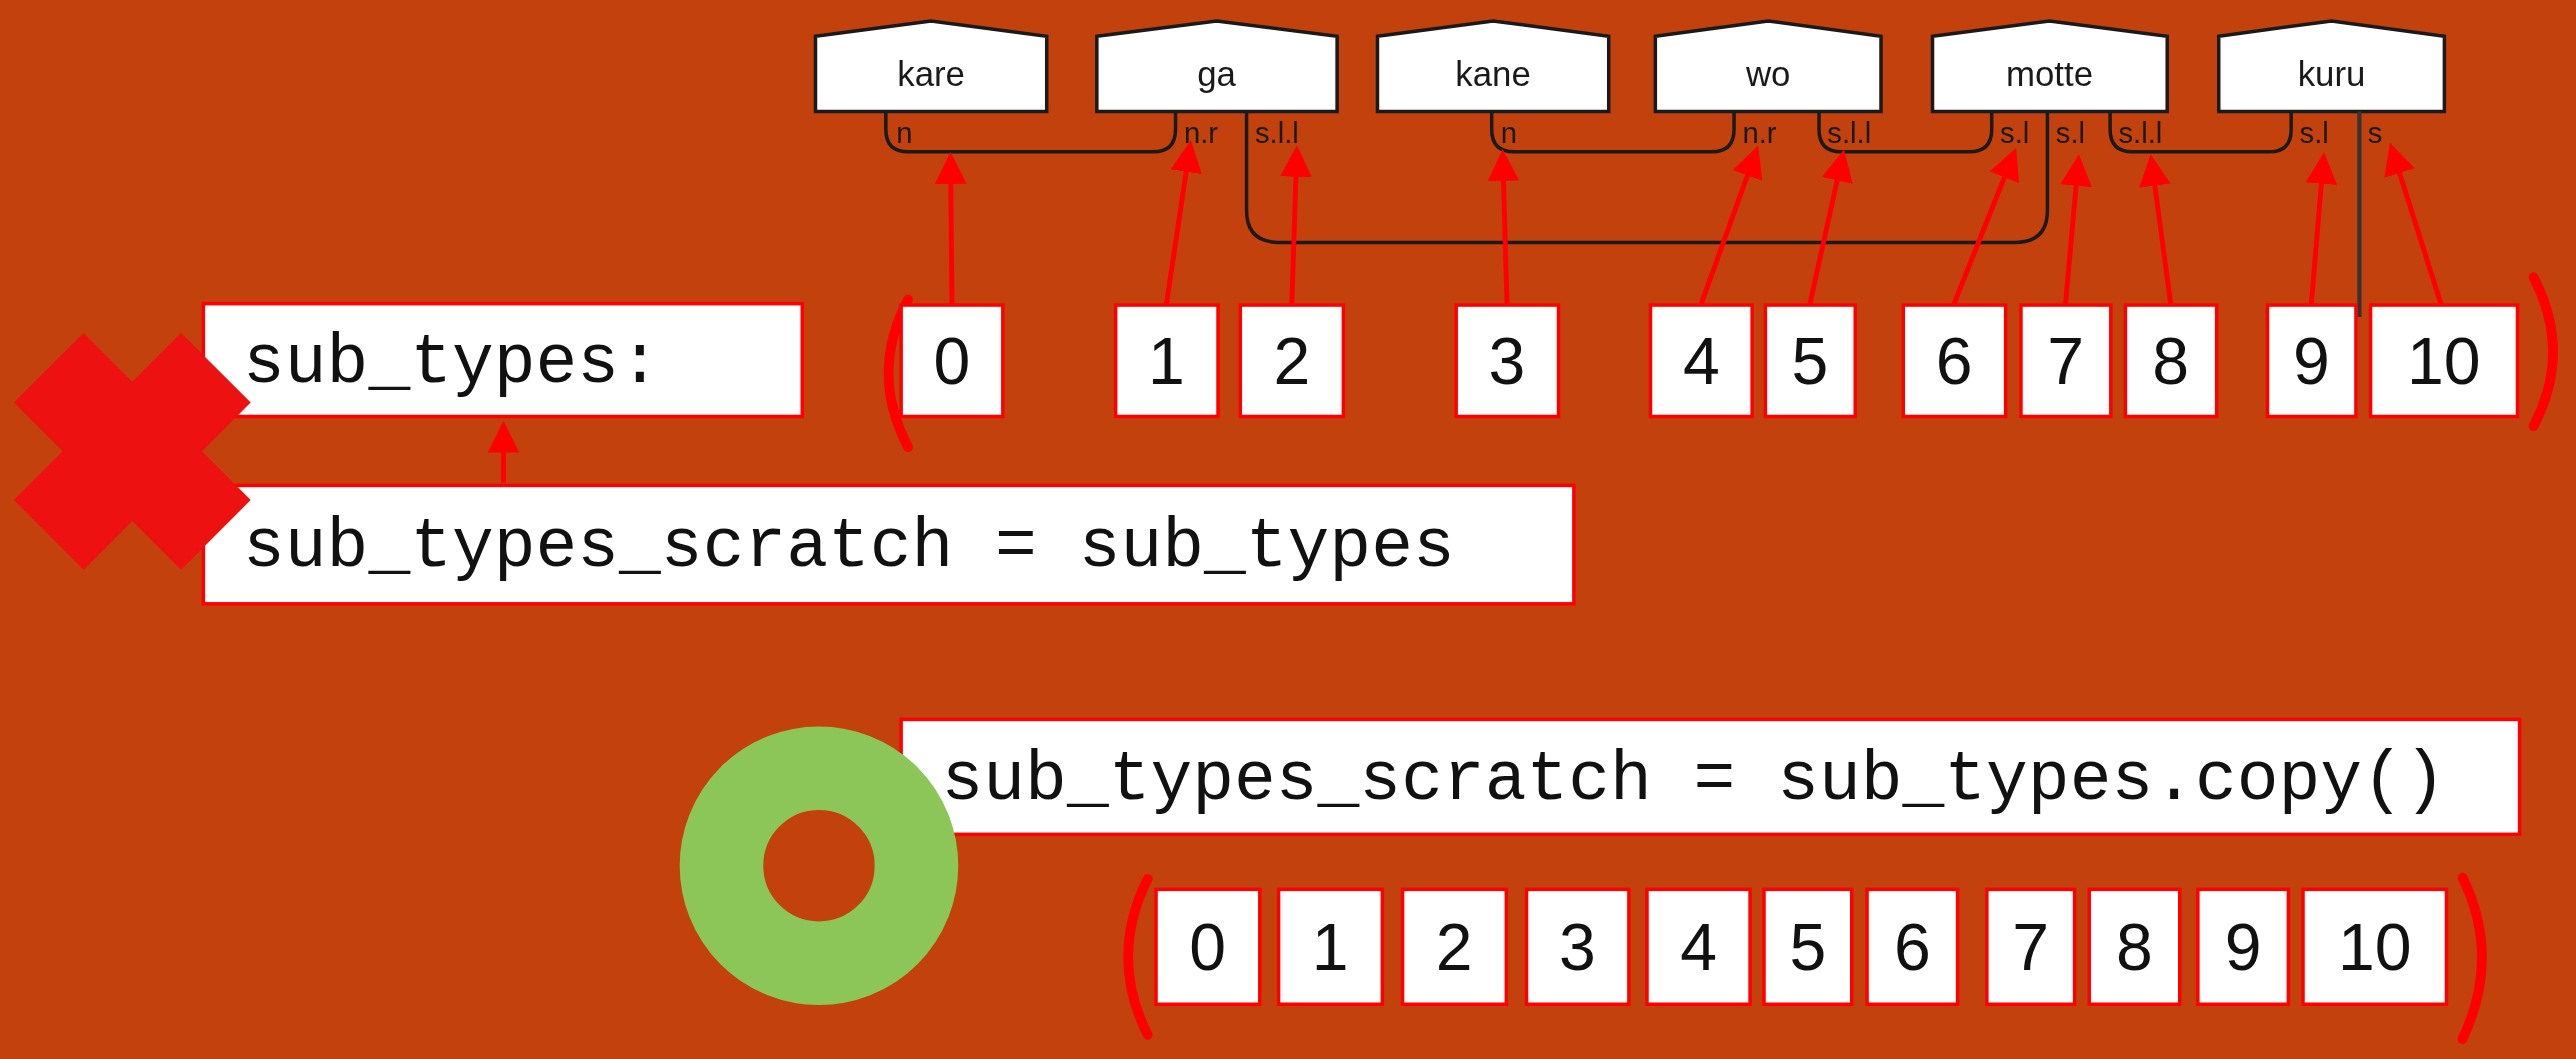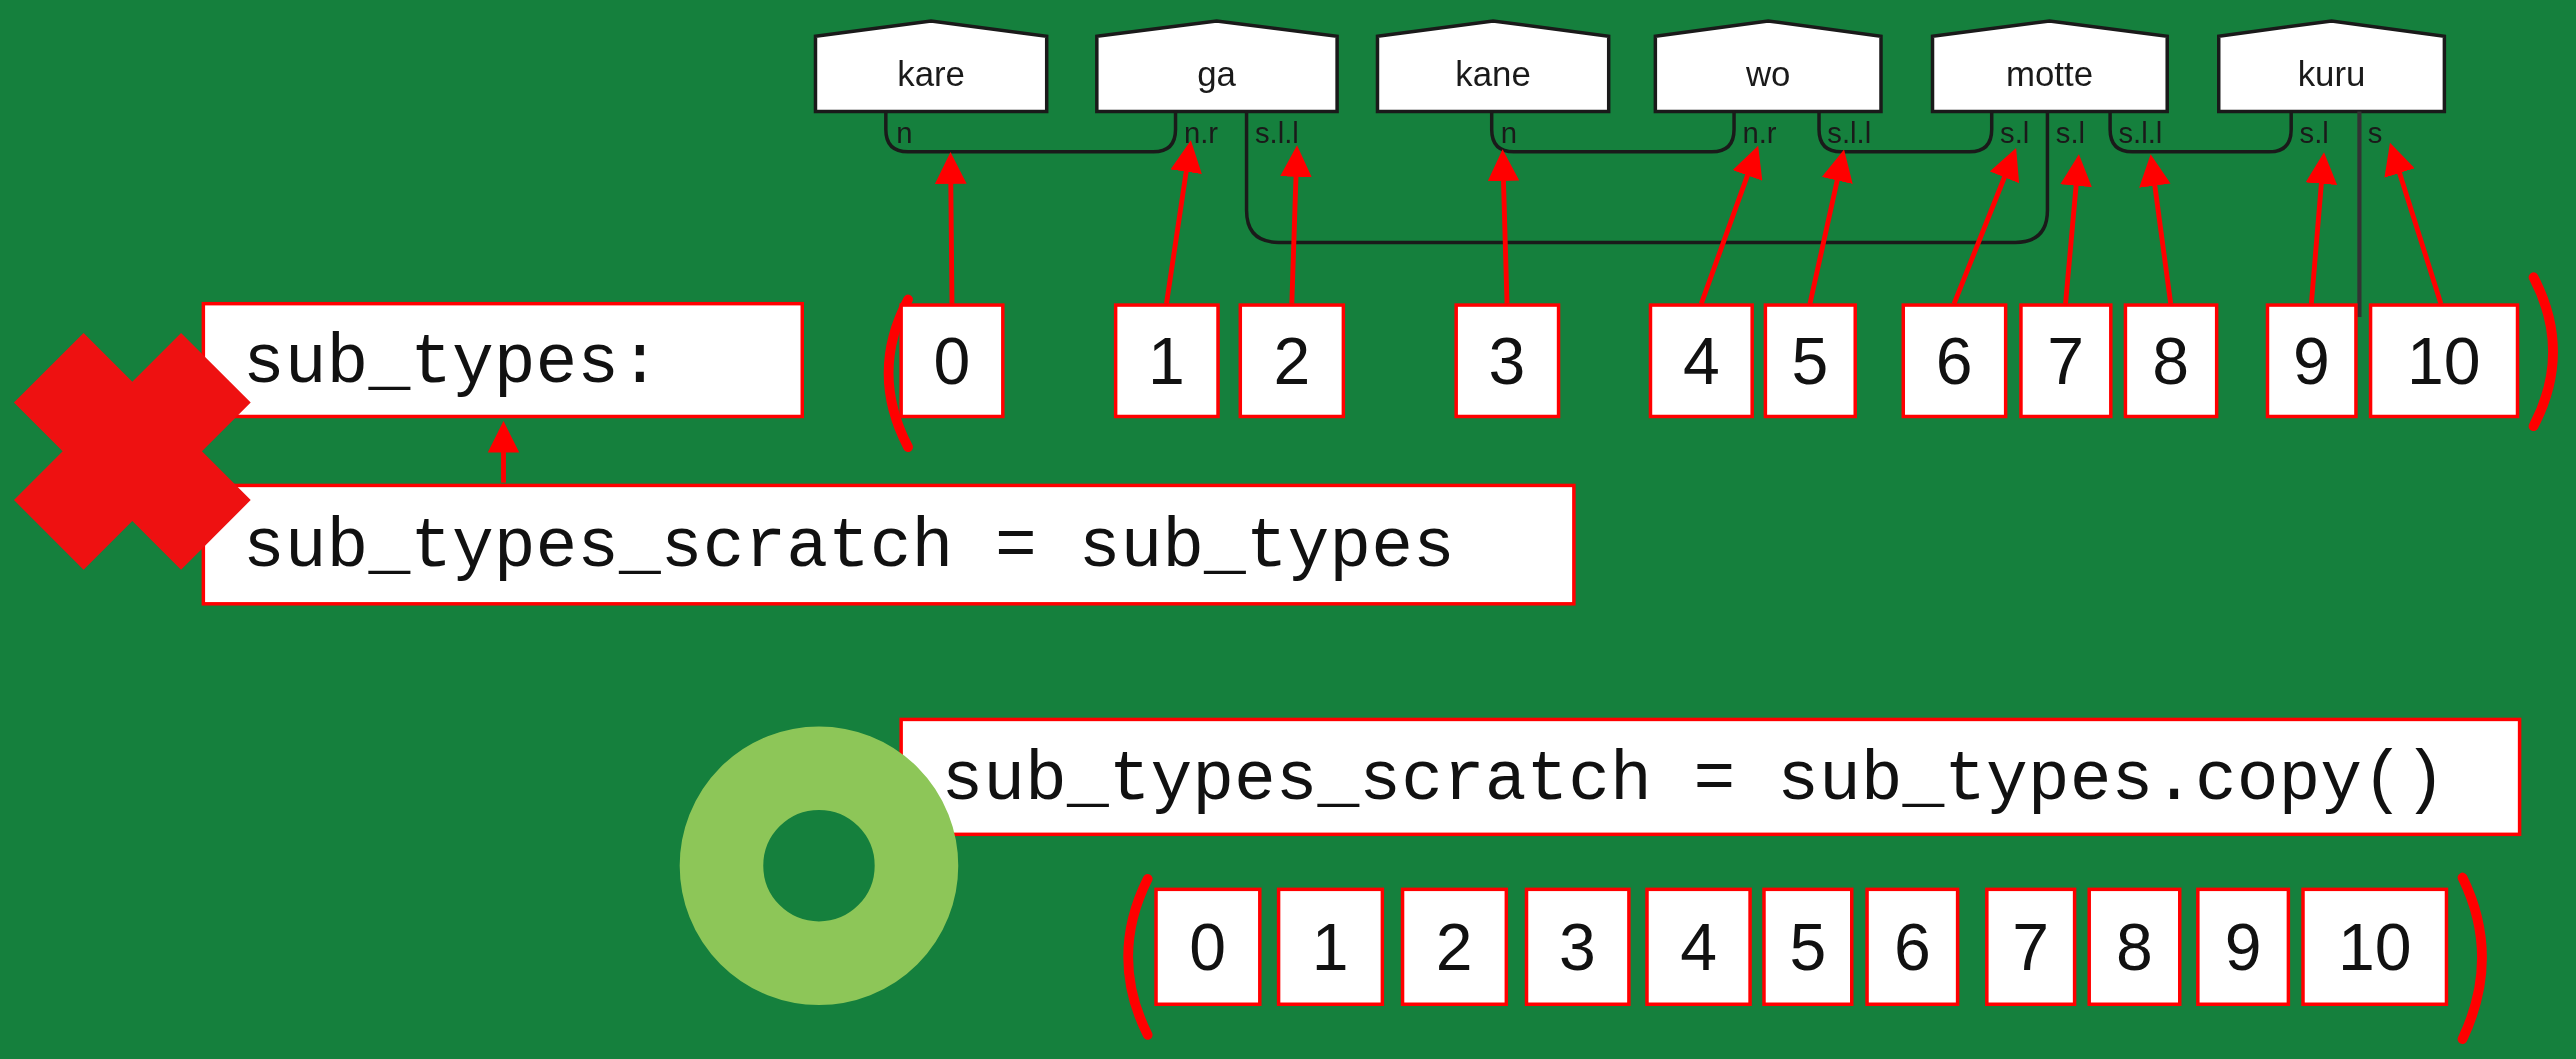--- a/index.html
+++ b/index.html
@@ -1,16 +1,16 @@
 <!DOCTYPE html>
 <html style="font-size:11px"><head>
 <meta charset="utf-8">
 <style>
   html,body{margin:0;padding:0;background:#ffffff;}
-  .canvas{position:relative;width:2576px;height:1060px;background:#15803d;overflow:hidden;}
+  .canvas{position:relative;width:2576px;height:1060px;background:#c2410c;overflow:hidden;}
   svg{display:block;}
   .word-shape{fill:#ffffff;stroke:#1a1a1a;stroke-width:5;}
   .word-label{font-family:"Liberation Sans",sans-serif;font-size:50px;fill:#1a1a1a;text-anchor:middle;}
   .sub-label{font-family:"Liberation Sans",sans-serif;font-size:42px;fill:#1a1a1a;text-anchor:start;}
   .arc{fill:none;stroke:#1a1a1a;stroke-width:5;}
   .root-line{fill:none;stroke:#333333;stroke-width:6;}
   .red-arrow{stroke:#ff0000;stroke-width:7;fill:none;}
   .red-box{fill:#ffffff;stroke:#ff0000;stroke-width:5;}
   .digit{font-family:"Liberation Sans",sans-serif;font-size:95px;fill:#111111;text-anchor:middle;}
   .code{font-family:"Liberation Mono",monospace;font-size:100px;fill:#111111;text-anchor:start;}

